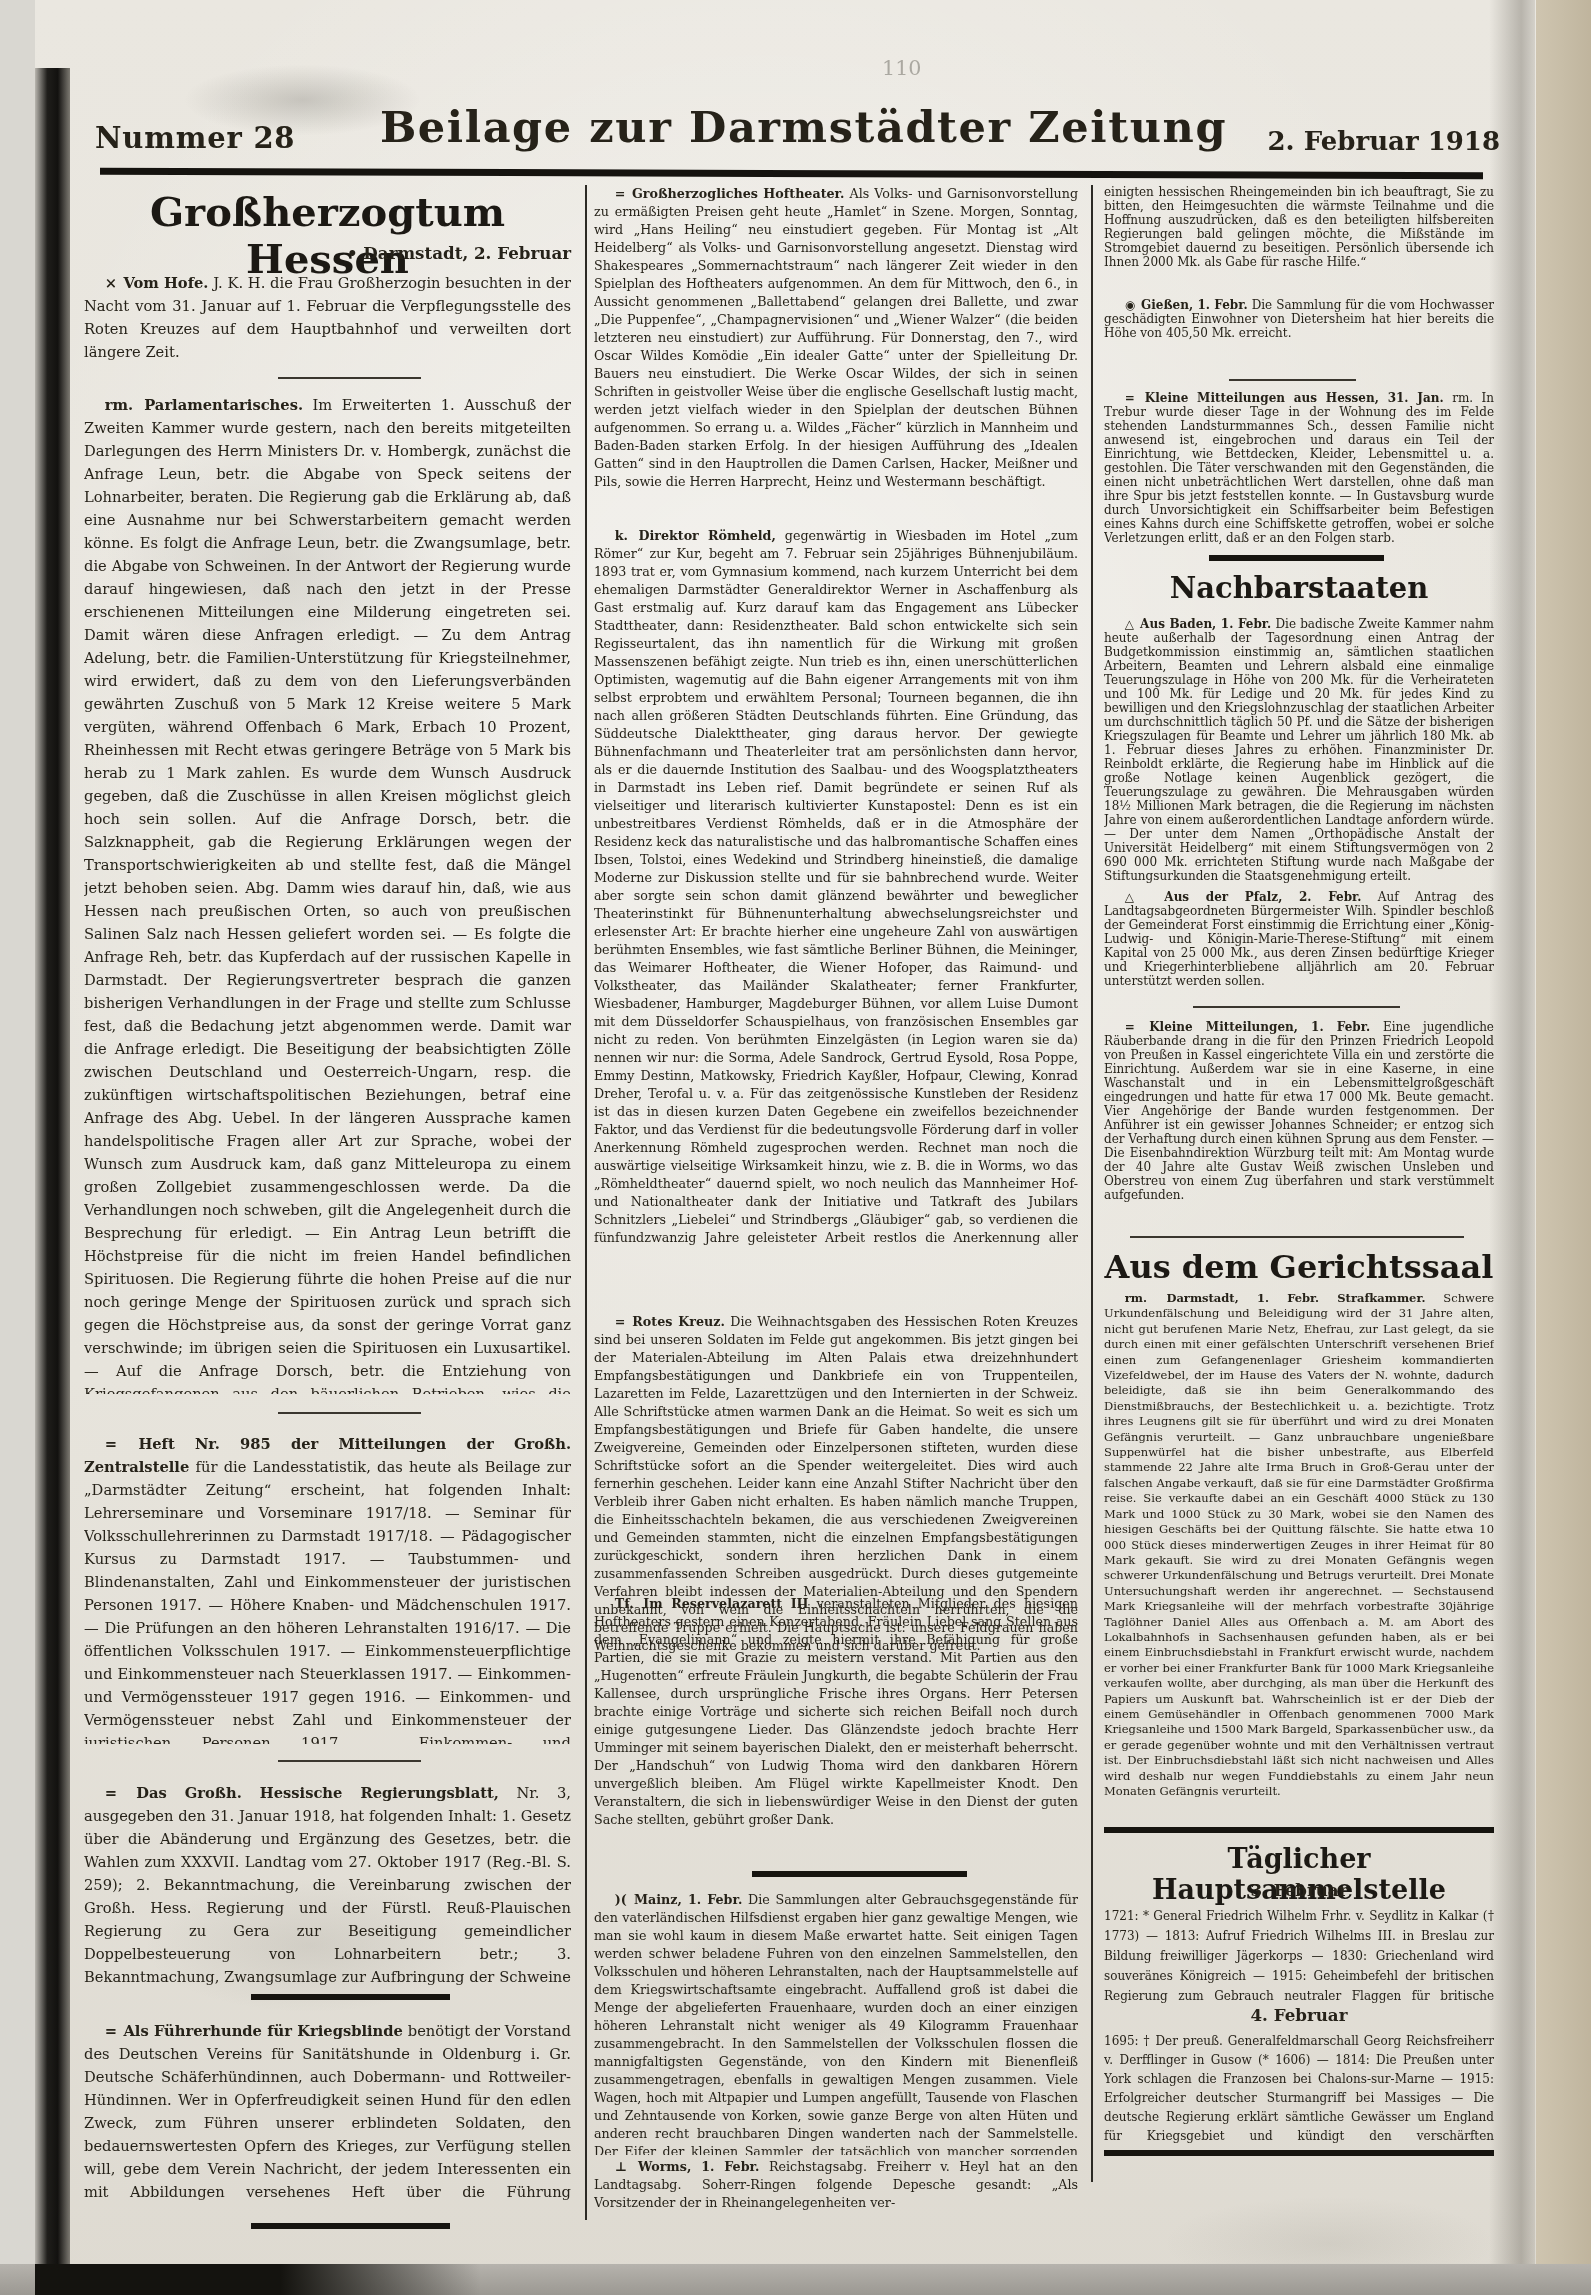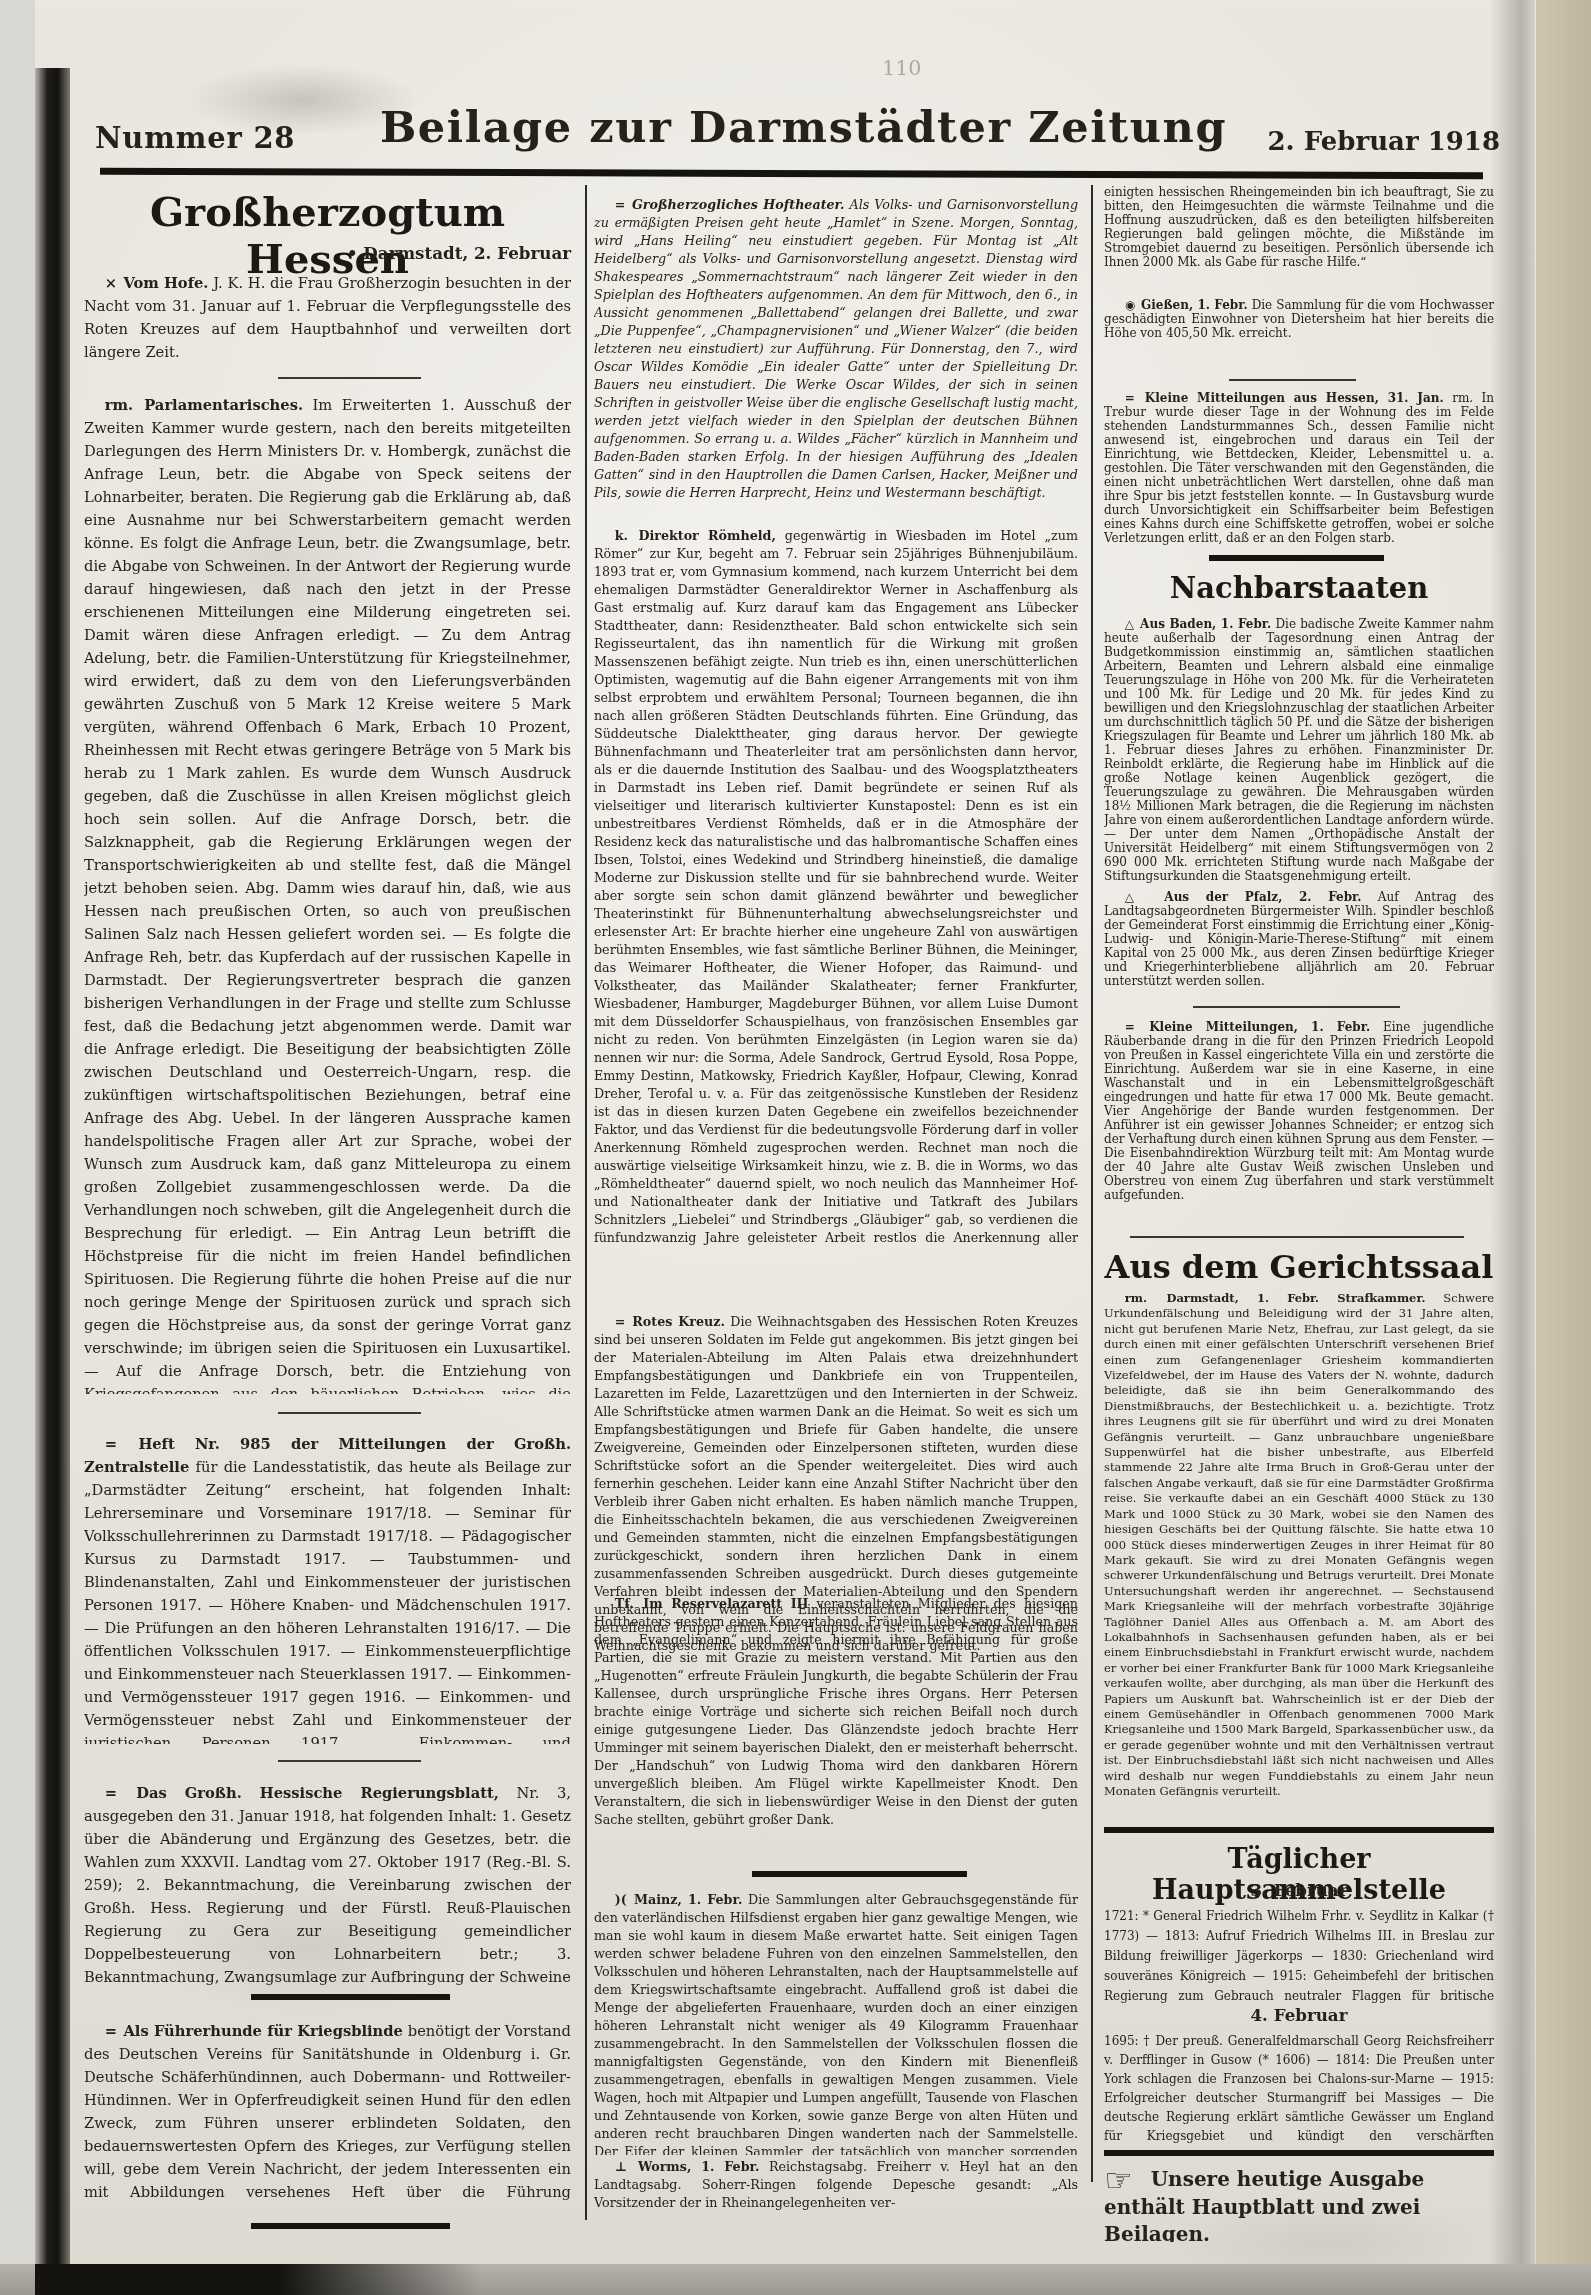--- a/index.html
+++ b/index.html
@@ -104,21 +104,21 @@
   </div>
   <div class="abs hr-t" style="left:251px;top:1994px;width:199px;"></div>
 
   <div class="abs art c1" style="top:2019px;height:186px;">
     <span class="mark">=</span>
     <span class="lead">Als Führerhunde für Kriegsblinde</span>
     <span>benötigt der Vorstand des Deutschen Vereins für Sanitätshunde in Oldenburg i. Gr. Deutsche Schäferhündinnen, auch Dobermann- und Rottweiler-Hündinnen. Wer in Opferfreudigkeit seinen Hund für den edlen Zweck, zum Führen unserer erblindeten Soldaten, den bedauernswertesten Opfern des Krieges, zur Verfügung stellen will, gebe dem Verein Nachricht, der jedem Interessenten ein mit Abbildungen versehenes Heft über die Führung Kriegsblinder durch Hunde gern kostenlos übersendet.</span>
   </div>
   <div class="abs hr-t" style="left:251px;top:2223px;width:199px;"></div>
 
-  <div class="abs art c2" style="top:196px;height:336px;font-style:italic;">
+  <div class="abs art c2" style="top:185px;height:336px;">
     <span class="mark">=</span>
     <span class="lead">Großherzogliches Hoftheater.</span>
     <span>Als Volks- und Garnisonvorstellung zu ermäßigten Preisen geht heute „Hamlet“ in Szene. Morgen, Sonntag, wird „Hans Heiling“ neu einstudiert gegeben. Für Montag ist „Alt Heidelberg“ als Volks- und Garnisonvorstellung angesetzt. Dienstag wird Shakespeares „Sommernachtstraum“ nach längerer Zeit wieder in den Spielplan des Hoftheaters aufgenommen. An dem für Mittwoch, den 6., in Aussicht genommenen „Ballettabend“ gelangen drei Ballette, und zwar „Die Puppenfee“, „Champagnervisionen“ und „Wiener Walzer“ (die beiden letzteren neu einstudiert) zur Aufführung. Für Donnerstag, den 7., wird Oscar Wildes Komödie „Ein idealer Gatte“ unter der Spielleitung Dr. Bauers neu einstudiert. Die Werke Oscar Wildes, der sich in seinen Schriften in geistvoller Weise über die englische Gesellschaft lustig macht, werden jetzt vielfach wieder in den Spielplan der deutschen Bühnen aufgenommen. So errang u. a. Wildes „Fächer“ kürzlich in Mannheim und Baden-Baden starken Erfolg. In der hiesigen Aufführung des „Idealen Gatten“ sind in den Hauptrollen die Damen Carlsen, Hacker, Meißner und Pils, sowie die Herren Harprecht, Heinz und Westermann beschäftigt.</span>
   </div>
 
   <div class="abs art c2" style="top:527px;height:718px;">
     <span class="mark">k.</span>
     <span class="lead">Direktor Römheld,</span>
     <span>gegenwärtig in Wiesbaden im Hotel „zum Römer“ zur Kur, begeht am 7. Februar sein 25jähriges Bühnenjubiläum. 1893 trat er, vom Gymnasium kommend, nach kurzem Unterricht bei dem ehemaligen Darmstädter Generaldirektor Werner in Aschaffenburg als Gast erstmalig auf. Kurz darauf kam das Engagement ans Lübecker Stadttheater, dann: Residenztheater. Bald schon entwickelte sich sein Regisseurtalent, das ihn namentlich für die Wirkung mit großen Massenszenen befähigt zeigte. Nun trieb es ihn, einen unerschütterlichen Optimisten, wagemutig auf die Bahn eigener Arrangements mit von ihm selbst erprobtem und erwähltem Personal; Tourneen begannen, die ihn nach allen größeren Städten Deutschlands führten. Eine Gründung, das Süddeutsche Dialekttheater, ging daraus hervor. Der gewiegte Bühnenfachmann und Theaterleiter trat am persönlichsten dann hervor, als er die dauernde Institution des Saalbau- und des Woogsplatztheaters in Darmstadt ins Leben rief. Damit begründete er seinen Ruf als vielseitiger und literarisch kultivierter Kunstapostel: Denn es ist ein unbestreitbares Verdienst Römhelds, daß er in die Atmosphäre der Residenz keck das naturalistische und das halbromantische Schaffen eines Ibsen, Tolstoi, eines Wedekind und Strindberg hineinstieß, die damalige Moderne zur Diskussion stellte und für sie bahnbrechend wurde. Weiter aber sorgte sein schon damit glänzend bewährter und beweglicher Theaterinstinkt für Bühnenunterhaltung abwechselungsreichster und erlesenster Art: Er brachte hierher eine ungeheure Zahl von auswärtigen berühmten Ensembles, wie fast sämtliche Berliner Bühnen, die Meininger, das Weimarer Hoftheater, die Wiener Hofoper, das Raimund- und Volkstheater, das Mailänder Skalatheater; ferner Frankfurter, Wiesbadener, Hamburger, Magdeburger Bühnen, vor allem Luise Dumont mit dem Düsseldorfer Schauspielhaus, von französischen Ensembles gar nicht zu reden. Von berühmten Einzelgästen (in Legion waren sie da) nennen wir nur: die Sorma, Adele Sandrock, Gertrud Eysold, Rosa Poppe, Emmy Destinn, Matkowsky, Friedrich Kayßler, Hofpaur, Clewing, Konrad Dreher, Terofal u. v. a. Für das zeitgenössische Kunstleben der Residenz ist das in diesen kurzen Daten Gegebene ein zweifellos bezeichnender Faktor, und das Verdienst für die bedeutungsvolle Förderung darf in voller Anerkennung Römheld zugesprochen werden. Rechnet man noch die auswärtige vielseitige Wirksamkeit hinzu, wie z. B. die in Worms, wo das „Römheldtheater“ dauernd spielt, wo noch neulich das Mannheimer Hof- und Nationaltheater dank der Initiative und Tatkraft des Jubilars Schnitzlers „Liebelei“ und Strindbergs „Gläubiger“ gab, so verdienen die fünfundzwanzig Jahre geleisteter Arbeit restlos die Anerkennung aller Freunde der Kunst.</span>
   </div>
@@ -201,22 +201,18 @@
   <div class="abs c3 cal-date" style="top:1883px;">3. Februar</div>
   <div class="abs art c3 cal" style="top:1906px;height:102px;line-height:20px;">
     <span>1721: * General Friedrich Wilhelm Frhr. v. Seydlitz in Kalkar († 1773) — 1813: Aufruf Friedrich Wilhelms III. in Breslau zur Bildung freiwilliger Jägerkorps — 1830: Griechenland wird souveränes Königreich — 1915: Geheimbefehl der britischen Regierung zum Gebrauch neutraler Flaggen für britische Handelsschiffe.</span>
   </div>
   <div class="abs c3 cal-date" style="top:2008px;">4. Februar</div>
   <div class="abs art c3 cal" style="top:2032px;height:115px;line-height:19px;">
     <span>1695: † Der preuß. Generalfeldmarschall Georg Reichsfreiherr v. Derfflinger in Gusow (* 1606) — 1814: Die Preußen unter York schlagen die Franzosen bei Chalons-sur-Marne — 1915: Erfolgreicher deutscher Sturmangriff bei Massiges — Die deutsche Regierung erklärt sämtliche Gewässer um England für Kriegsgebiet und kündigt den verschärften Unterseebootkrieg vom 18. Februar ab an — 1916: Deutsche Flugschiffe beschießen Dünaburg.</span>
   </div>
   <div class="abs hr-t" style="left:1104px;top:2150px;width:390px;"></div>
 
-  <div class="abs art c3 notice" style="top:2166px;height:76px;">
-    <span class="hand">☞</span>
-    <span>Unsere heutige Ausgabe enthält Hauptblatt und zwei Beilagen.</span>
-  </div>
 
   <div class="abs bottom-band"></div>
   <div class="abs bottom-blob"></div>
 
 </div>
 
 
 </body></html>

